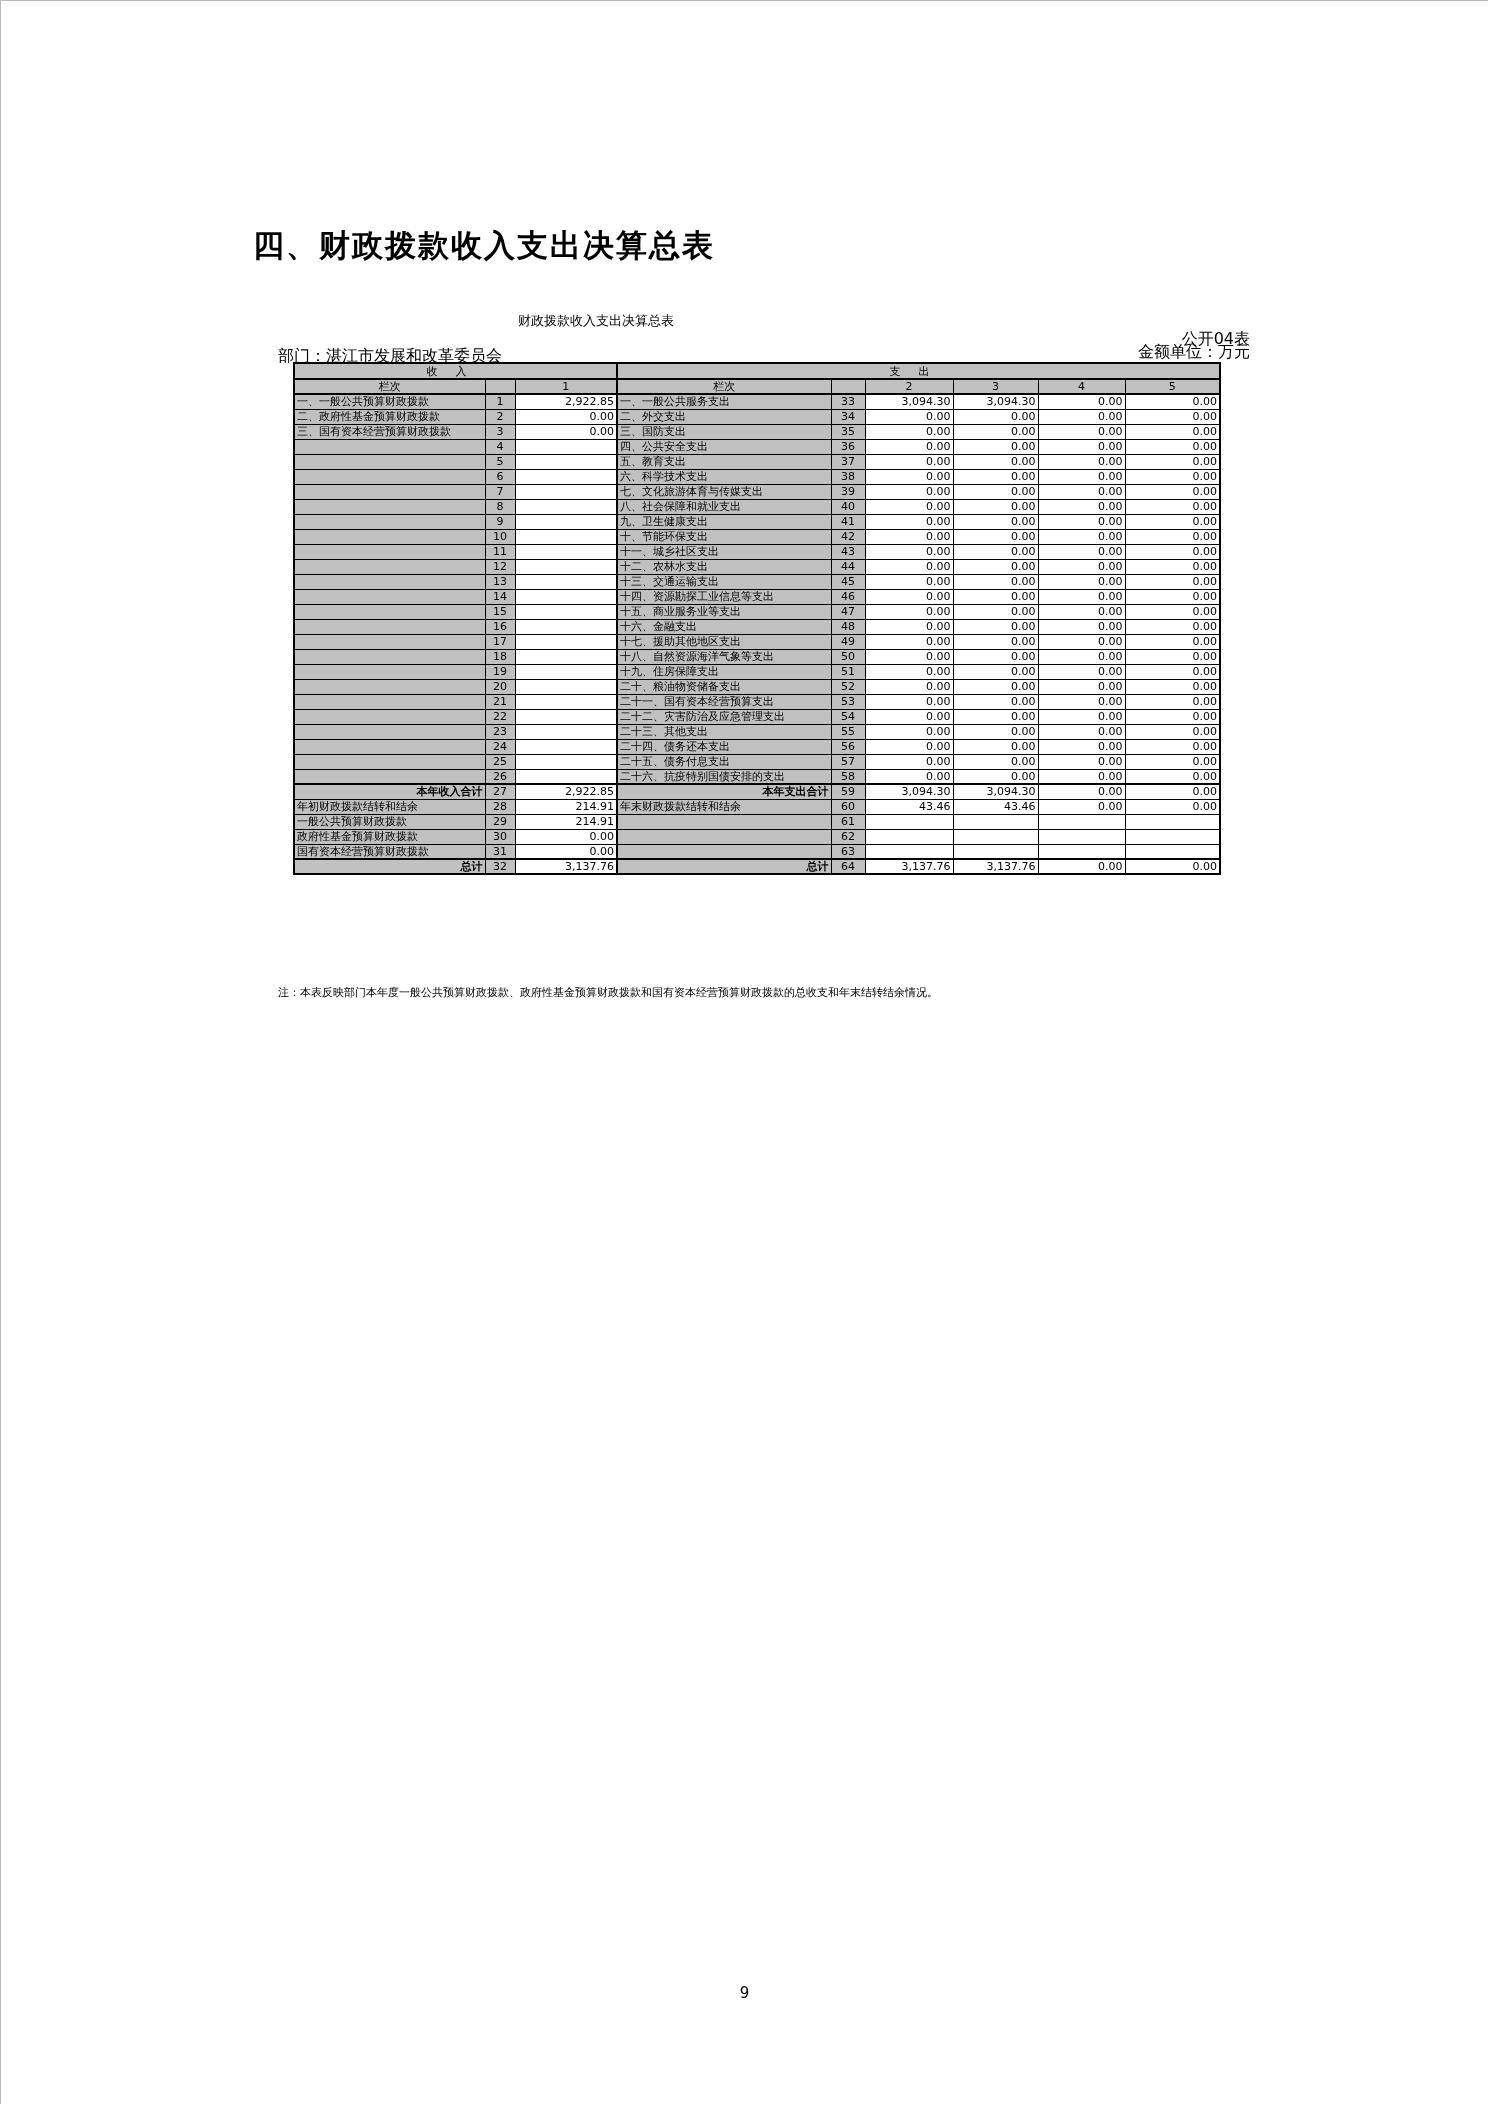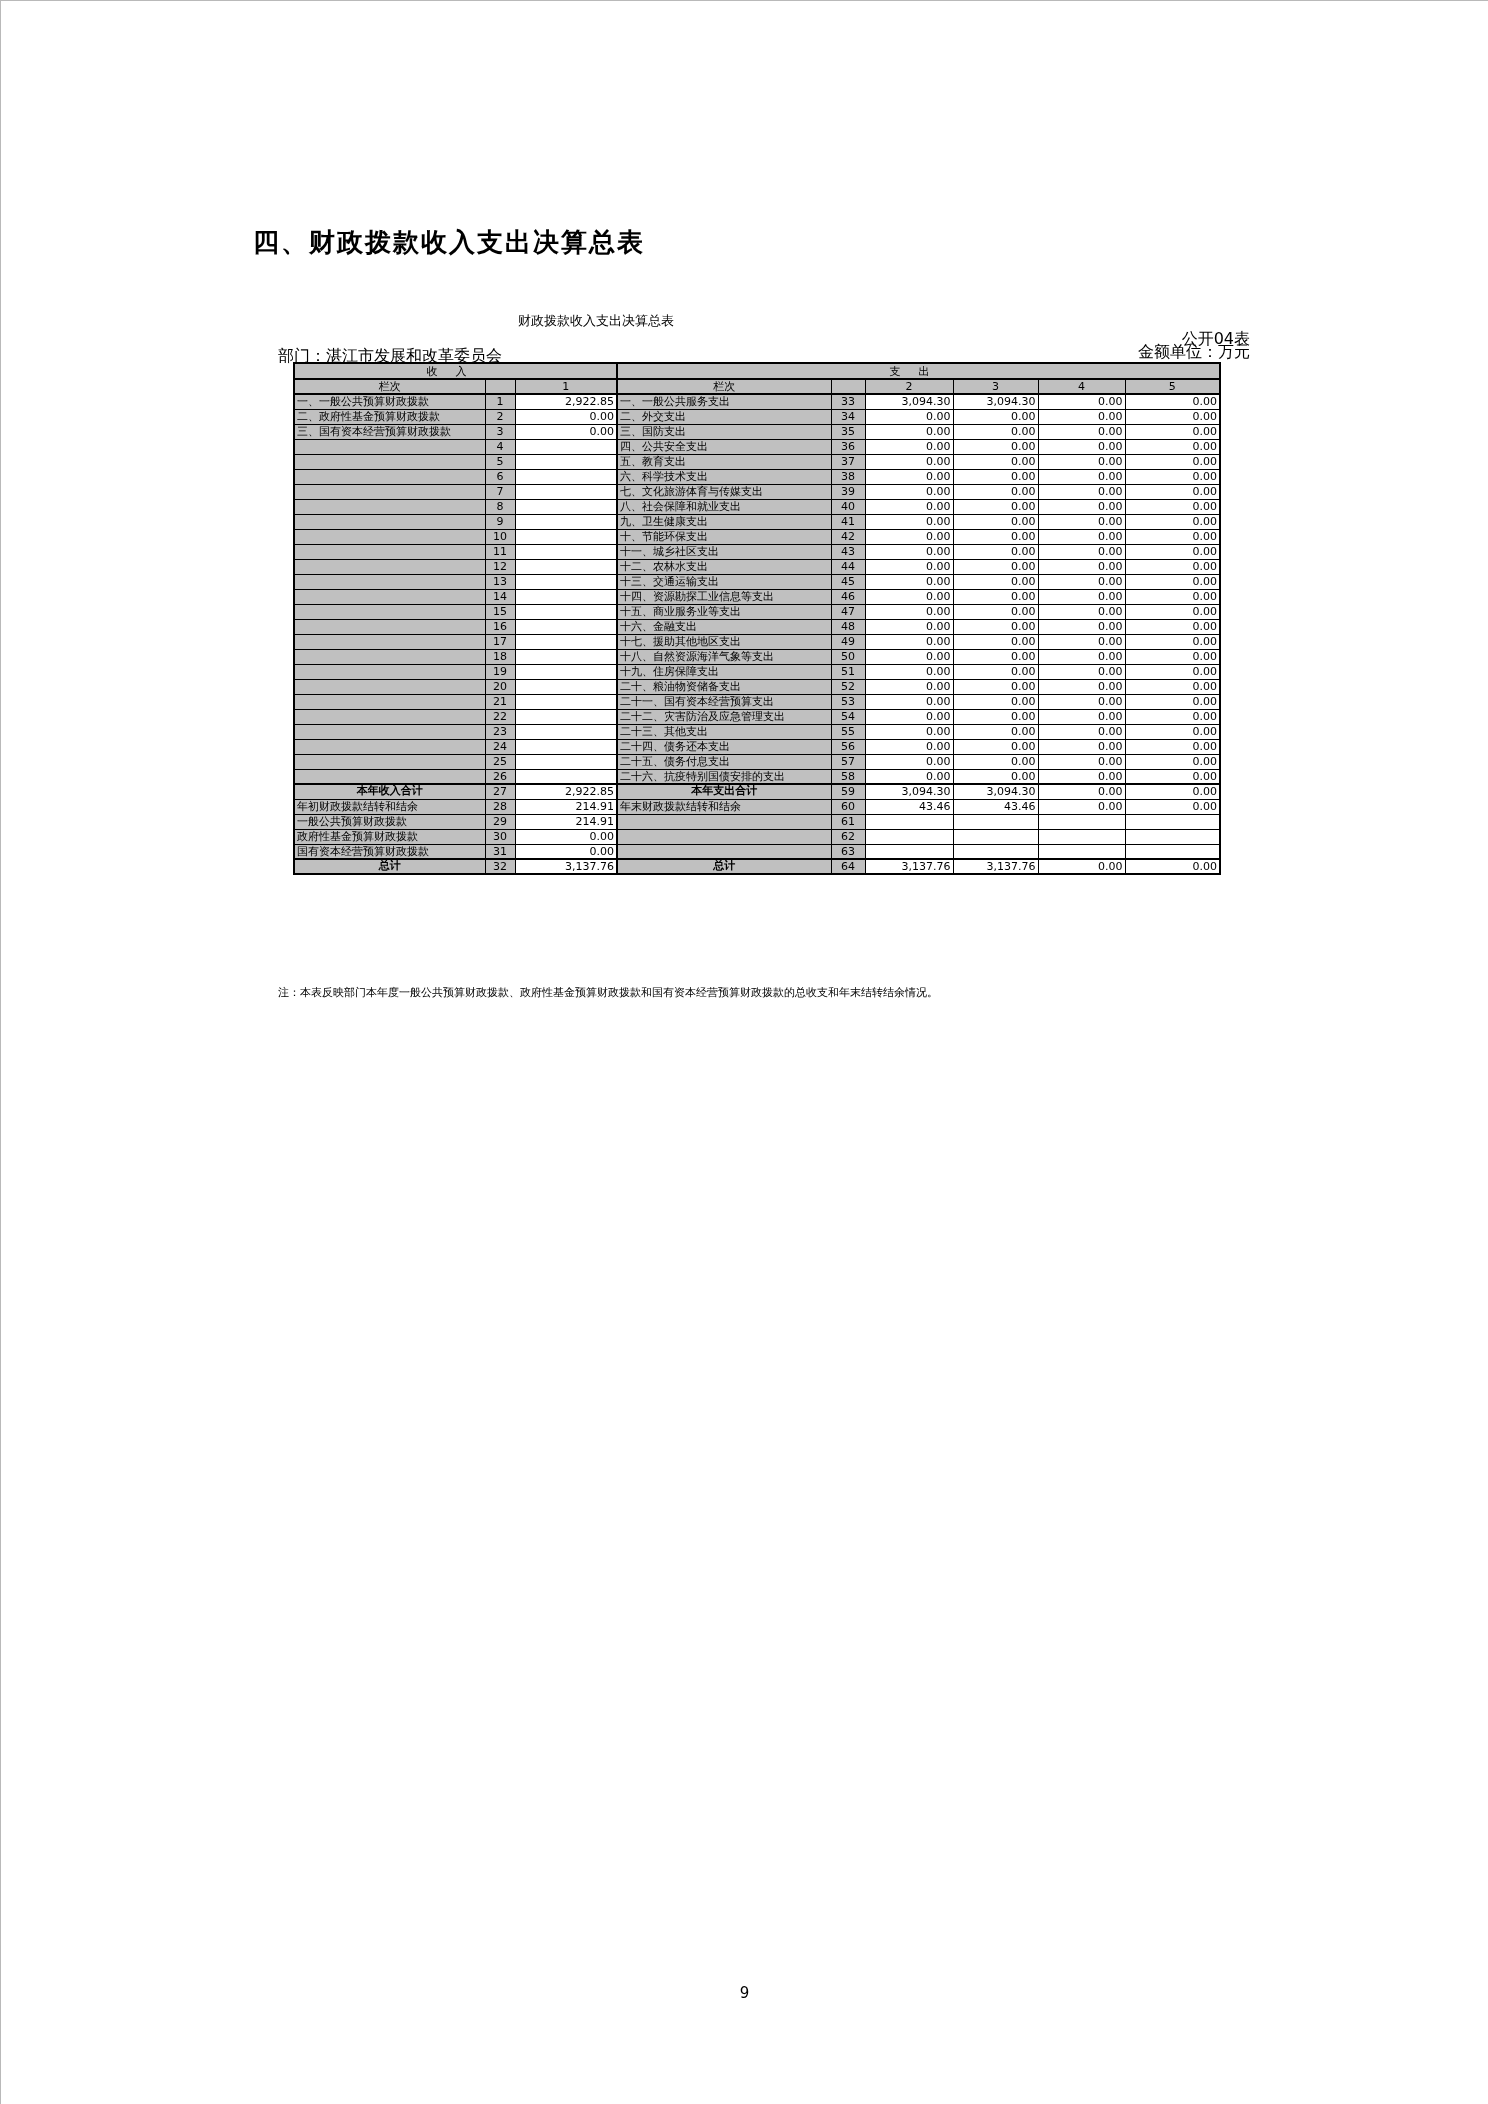--- a/index.html
+++ b/index.html
@@ -4,21 +4,21 @@
 <style>
   html,body { margin:0; padding:0; background:#ffffff; }
   .page {
     position:relative; width:1488px; height:2104px; background:#ffffff;
     font-family:"DejaVu Sans", sans-serif; color:#000; overflow:hidden;
     box-sizing:border-box; border-left:1px solid #b9b9b9; border-top:1px solid #b9b9b9;
   }
   .heading {
     position:absolute; left:252px; top:224px;
     font-family:"DejaVu Serif", serif; font-weight:bold;
-    font-size:26px; letter-spacing:2px; white-space:nowrap;
+    font-size:31px; letter-spacing:2px; white-space:nowrap;
   }
   .tbl-title { position:absolute; left:445px; top:311px; width:300px; text-align:center; font-size:13px; white-space:nowrap; }
   .meta-right { position:absolute; right:238px; top:331px; text-align:right; font-size:16px; line-height:13px; }
   .dept { position:absolute; left:277px; top:345px; font-size:16px; white-space:nowrap; }
   .note { position:absolute; left:277px; top:984px; font-size:11px; white-space:nowrap; }
   .pageno { position:absolute; left:0; top:1983px; width:100%; text-align:center; font-size:15px; }
 
   table.fiscal {
     position:absolute; left:292px; top:361px; width:926px;
     border-collapse:collapse; table-layout:fixed; font-size:11px;
@@ -29,21 +29,21 @@
     padding:0 2px; height:15px; line-height:13px; box-sizing:border-box;
   }
   .gray { background:#c0c0c0; }
   tr.band td { height:16px; text-align:center; letter-spacing:18px; border-bottom:2px solid #000; }
   tr.colhead td { height:44px; text-align:center; white-space:normal; line-height:13px; font-size:10.5px; border-bottom:2px solid #000; }
   tr.lanci td { text-align:center; border-bottom:2px solid #000;margin-top:44px; }
   td.mid { border-left:2px solid #000 !important; }
   td.item { text-align:left; }
   td.line { text-align:center; padding:0; }
   td.amt  { text-align:right; background:#fff; }
-  td.sum  { font-weight:bold; text-align:center;font-family:Liberation Mono, monospace; }
+  td.sum  { font-weight:bold; text-align:right; }
   td.ind  { padding-left:13px; }
   tr.sep td { border-top:2px solid #000; }
 </style>
 </head>
 <body>
 
 <div class="page">
 
   <div class="heading">四、财政拨款收入支出决算总表</div>
 

